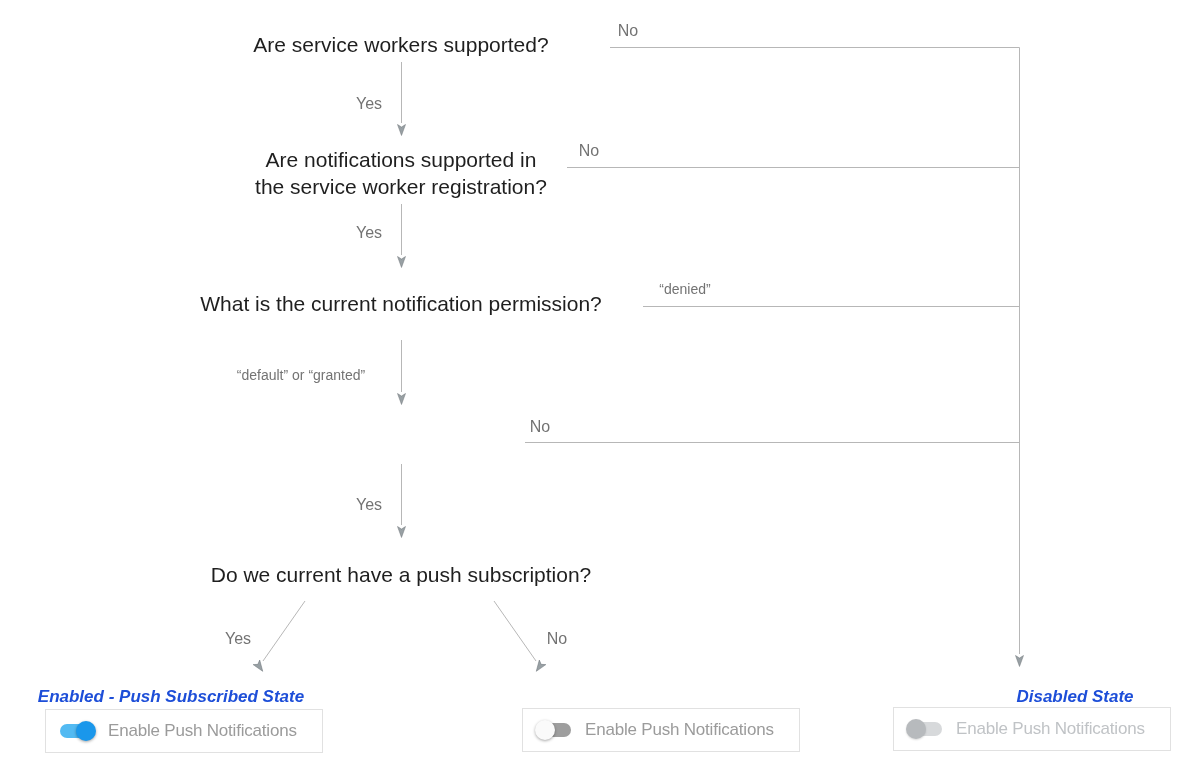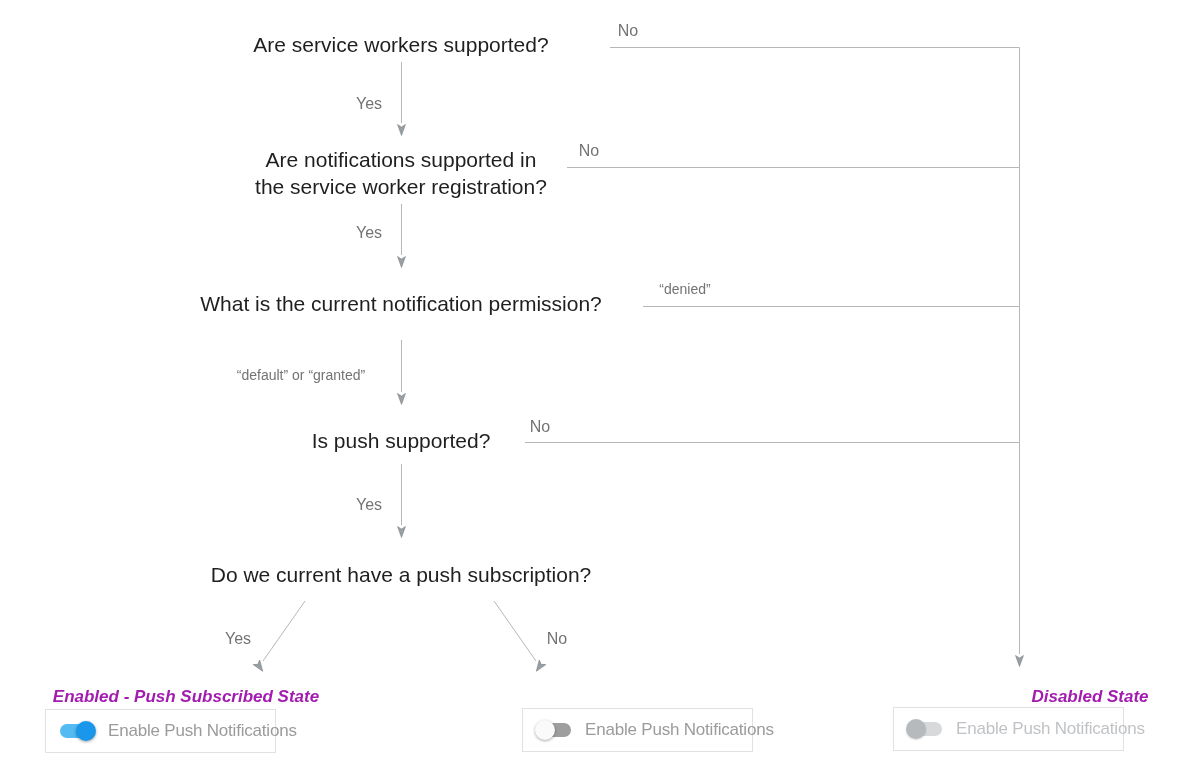--- a/index.html
+++ b/index.html
@@ -23,25 +23,25 @@
   .edge-label{
     position:absolute;transform:translateX(-50%);
     font-size:16px;color:#737373;white-space:nowrap;
   }
   .edge-label.quoted{font-size:14px;}
 
   .state-title{
     position:absolute;transform:translateX(-50%);
     top:687px;
     font-size:17px;font-style:italic;font-weight:700;
-    color:#a21caf;white-space:nowrap;margin-left:15px;
+    color:#1d4ed8;white-space:nowrap;
   }
 
   .card{
-    position:absolute;width:231px;height:44px;
+    position:absolute;width:278px;height:44px;
     background:#ffffff;border:1px solid #e1e1e1;
     display:flex;align-items:center;box-sizing:border-box;
   }
   .toggle{position:relative;margin-left:12px;width:38px;height:20px;flex:0 0 auto;cursor:pointer;}
   .toggle .track{position:absolute;left:2px;top:3px;width:34px;height:14px;border-radius:7px;}
   .toggle .knob{position:absolute;top:0;width:20px;height:20px;border-radius:50%;}
   .toggle.on .track{background:#53baf2;}
   .toggle.on .knob{right:0;background:#1a97eb;box-shadow:0 1px 3px rgba(0,0,0,0.35);}
   .toggle.off .track{background:#9e9e9e;}
   .toggle.off .knob{left:0;background:#fafafa;box-shadow:0 1px 3px rgba(0,0,0,0.35);}
@@ -83,21 +83,20 @@
 
   <div class="question" style="top:33px">Are service workers supported?</div>
 
   <div class="question two-line" style="top:146px">
     <div>Are notifications supported in</div>
     <div>the service worker registration?</div>
   </div>
 
   <div class="question" style="top:292px">What is the current notification permission?</div>
 
-  <div class="question" style="top:429px">Is push supported?</div>
 
   <div class="question" style="top:563px">Do we current have a push subscription?</div>
 
   <div class="edge-label" style="left:369px;top:95px">Yes</div>
   <div class="edge-label" style="left:628px;top:22px">No</div>
 
   <div class="edge-label" style="left:369px;top:224px">Yes</div>
   <div class="edge-label" style="left:589px;top:142px">No</div>
 
   <div class="edge-label quoted" style="left:301px;top:367px">“default” or “granted”</div>

